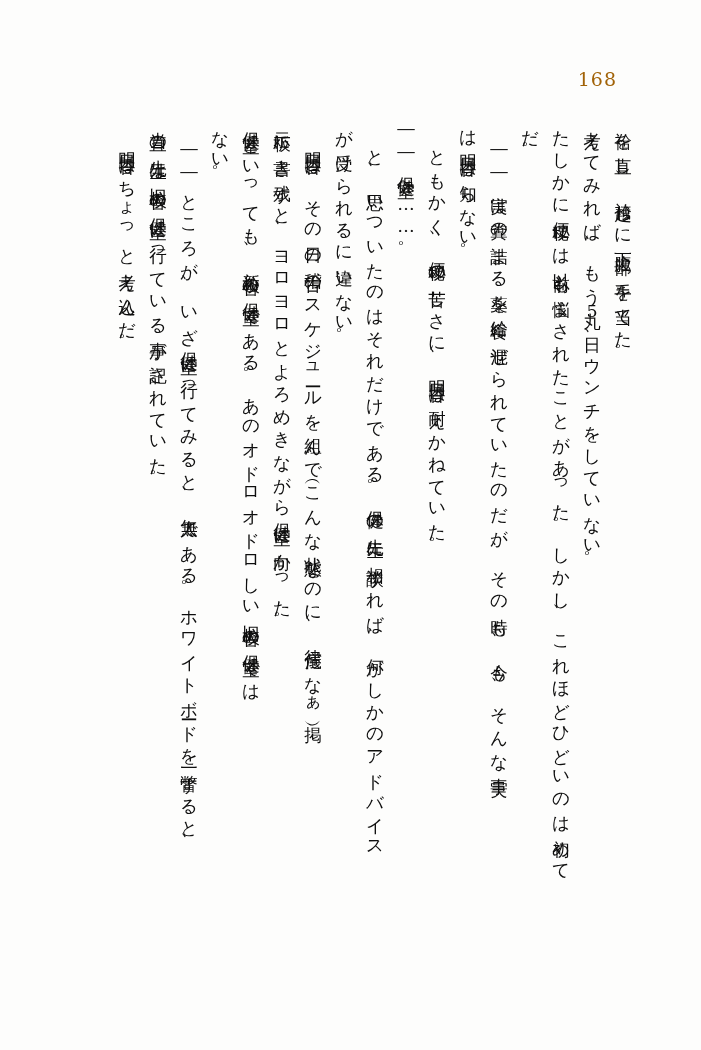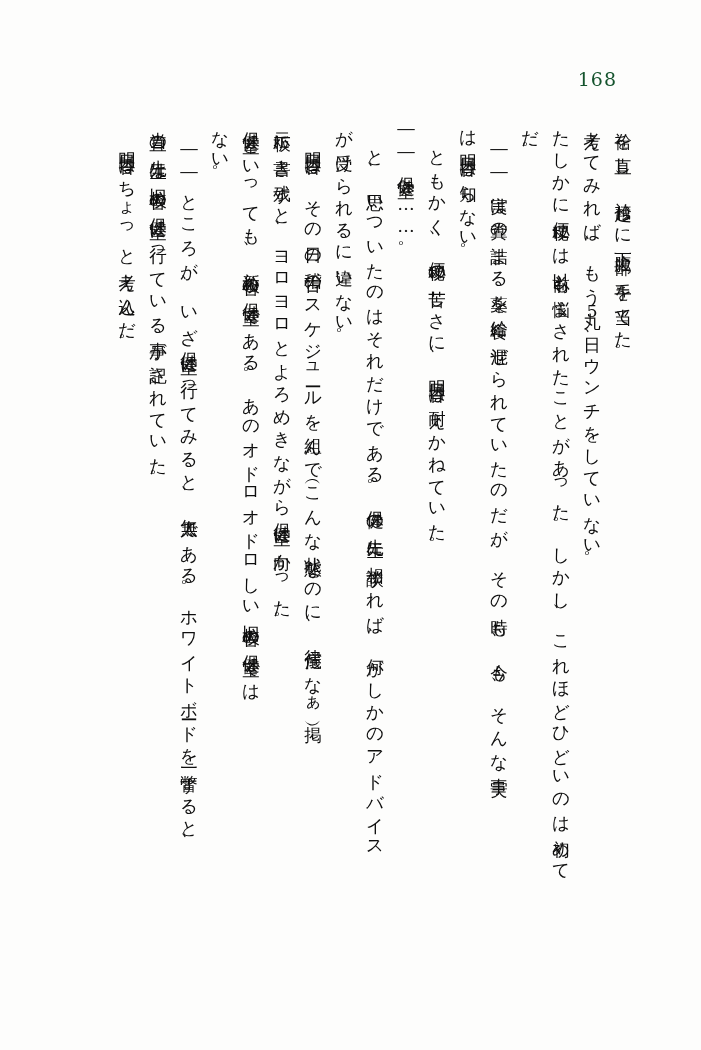--- a/index.html
+++ b/index.html
@@ -29,21 +29,21 @@
     inset: 0;
     background: #fdfdfc;
     pointer-events: none;
   }
   .page-number {
     position: absolute;
     top: 68px;
     right: 84px;
     font-size: 19px;
     letter-spacing: 1px;
-    color: #14532d;
+    color: #a16207;
     font-family: "DejaVu Serif", "Liberation Serif", serif;
   }
   .body-text {
     position: absolute;
     top: 118px;
     right: 70px;
     left: 60px;
     bottom: 48px;
     display: flex;
     flex-direction: row-reverse;

